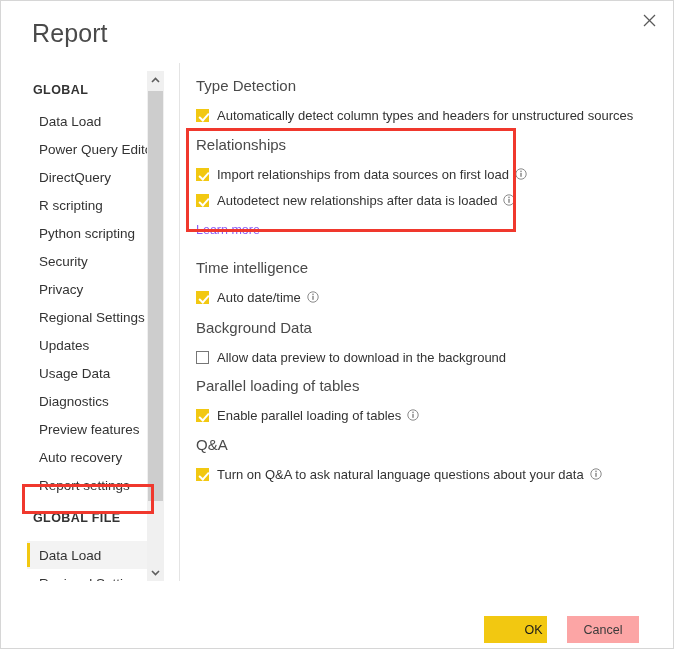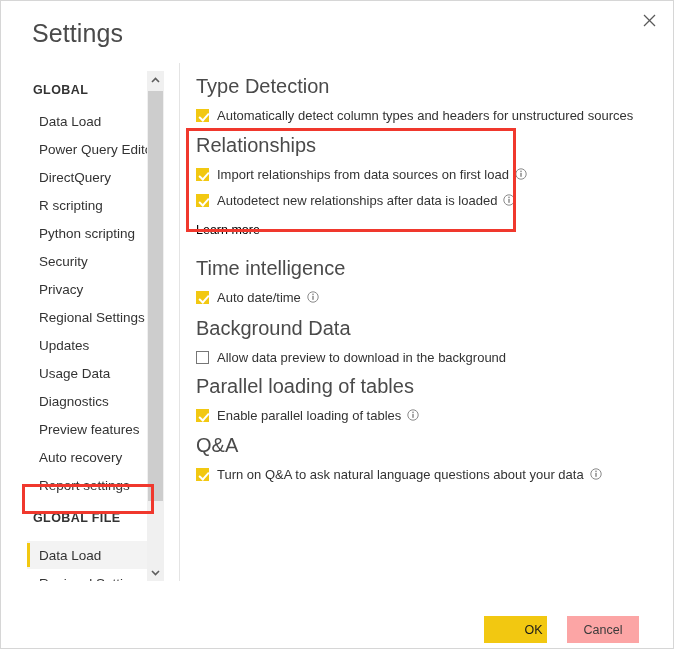--- a/index.html
+++ b/index.html
@@ -147,21 +147,21 @@
   }
 
   
   .content {
     position: absolute;
     left: 195px;
     top: 70px;
     width: 460px;
   }
   .section-title {
-    font-size: 20px;
+    font-size: 15px;
     font-weight: 400;
     color: #4a4a4a;
     margin: 0;
     line-height: 24px;
   }
   .opt-row {
     display: flex;
     align-items: center;
     height: 22px;
     cursor: pointer;
@@ -200,21 +200,21 @@
     transform: rotate(42deg);
   }
   .info-icon {
     margin-left: 6px;
     flex: 0 0 auto;
     display: inline-flex;
     cursor: pointer;
   }
   .learn-more {
     font-size: 12.5px;
-    color: #000000;
+    color: #8b5cf6;
     text-decoration: none;
     cursor: pointer;
   }
 
   
   .blk { position: absolute; left: 0; width: 460px; }
 
   
   .redbox {
     position: absolute;
@@ -266,21 +266,21 @@
     background: #fca5a5;
     color: #3b3b3b;
   }
 </style>
 </head>
 <body>
 
 <div class="dialog">
 
   <div class="titlebar">
-    <div class="dialog-title">Settings</div>
+    <div class="dialog-title">Report</div>
     <button class="close-button">
       <svg width="13" height="13" viewBox="0 0 13 13" aria-hidden="true">
         <line x1="1" y1="1" x2="12" y2="12" stroke="#5a5a5a" stroke-width="1.2"></line>
         <line x1="12" y1="1" x2="1" y2="12" stroke="#5a5a5a" stroke-width="1.2"></line>
       </svg>
     </button>
   </div>
 
   <div class="sidebar">
     <div class="sidebar-scrollport">

